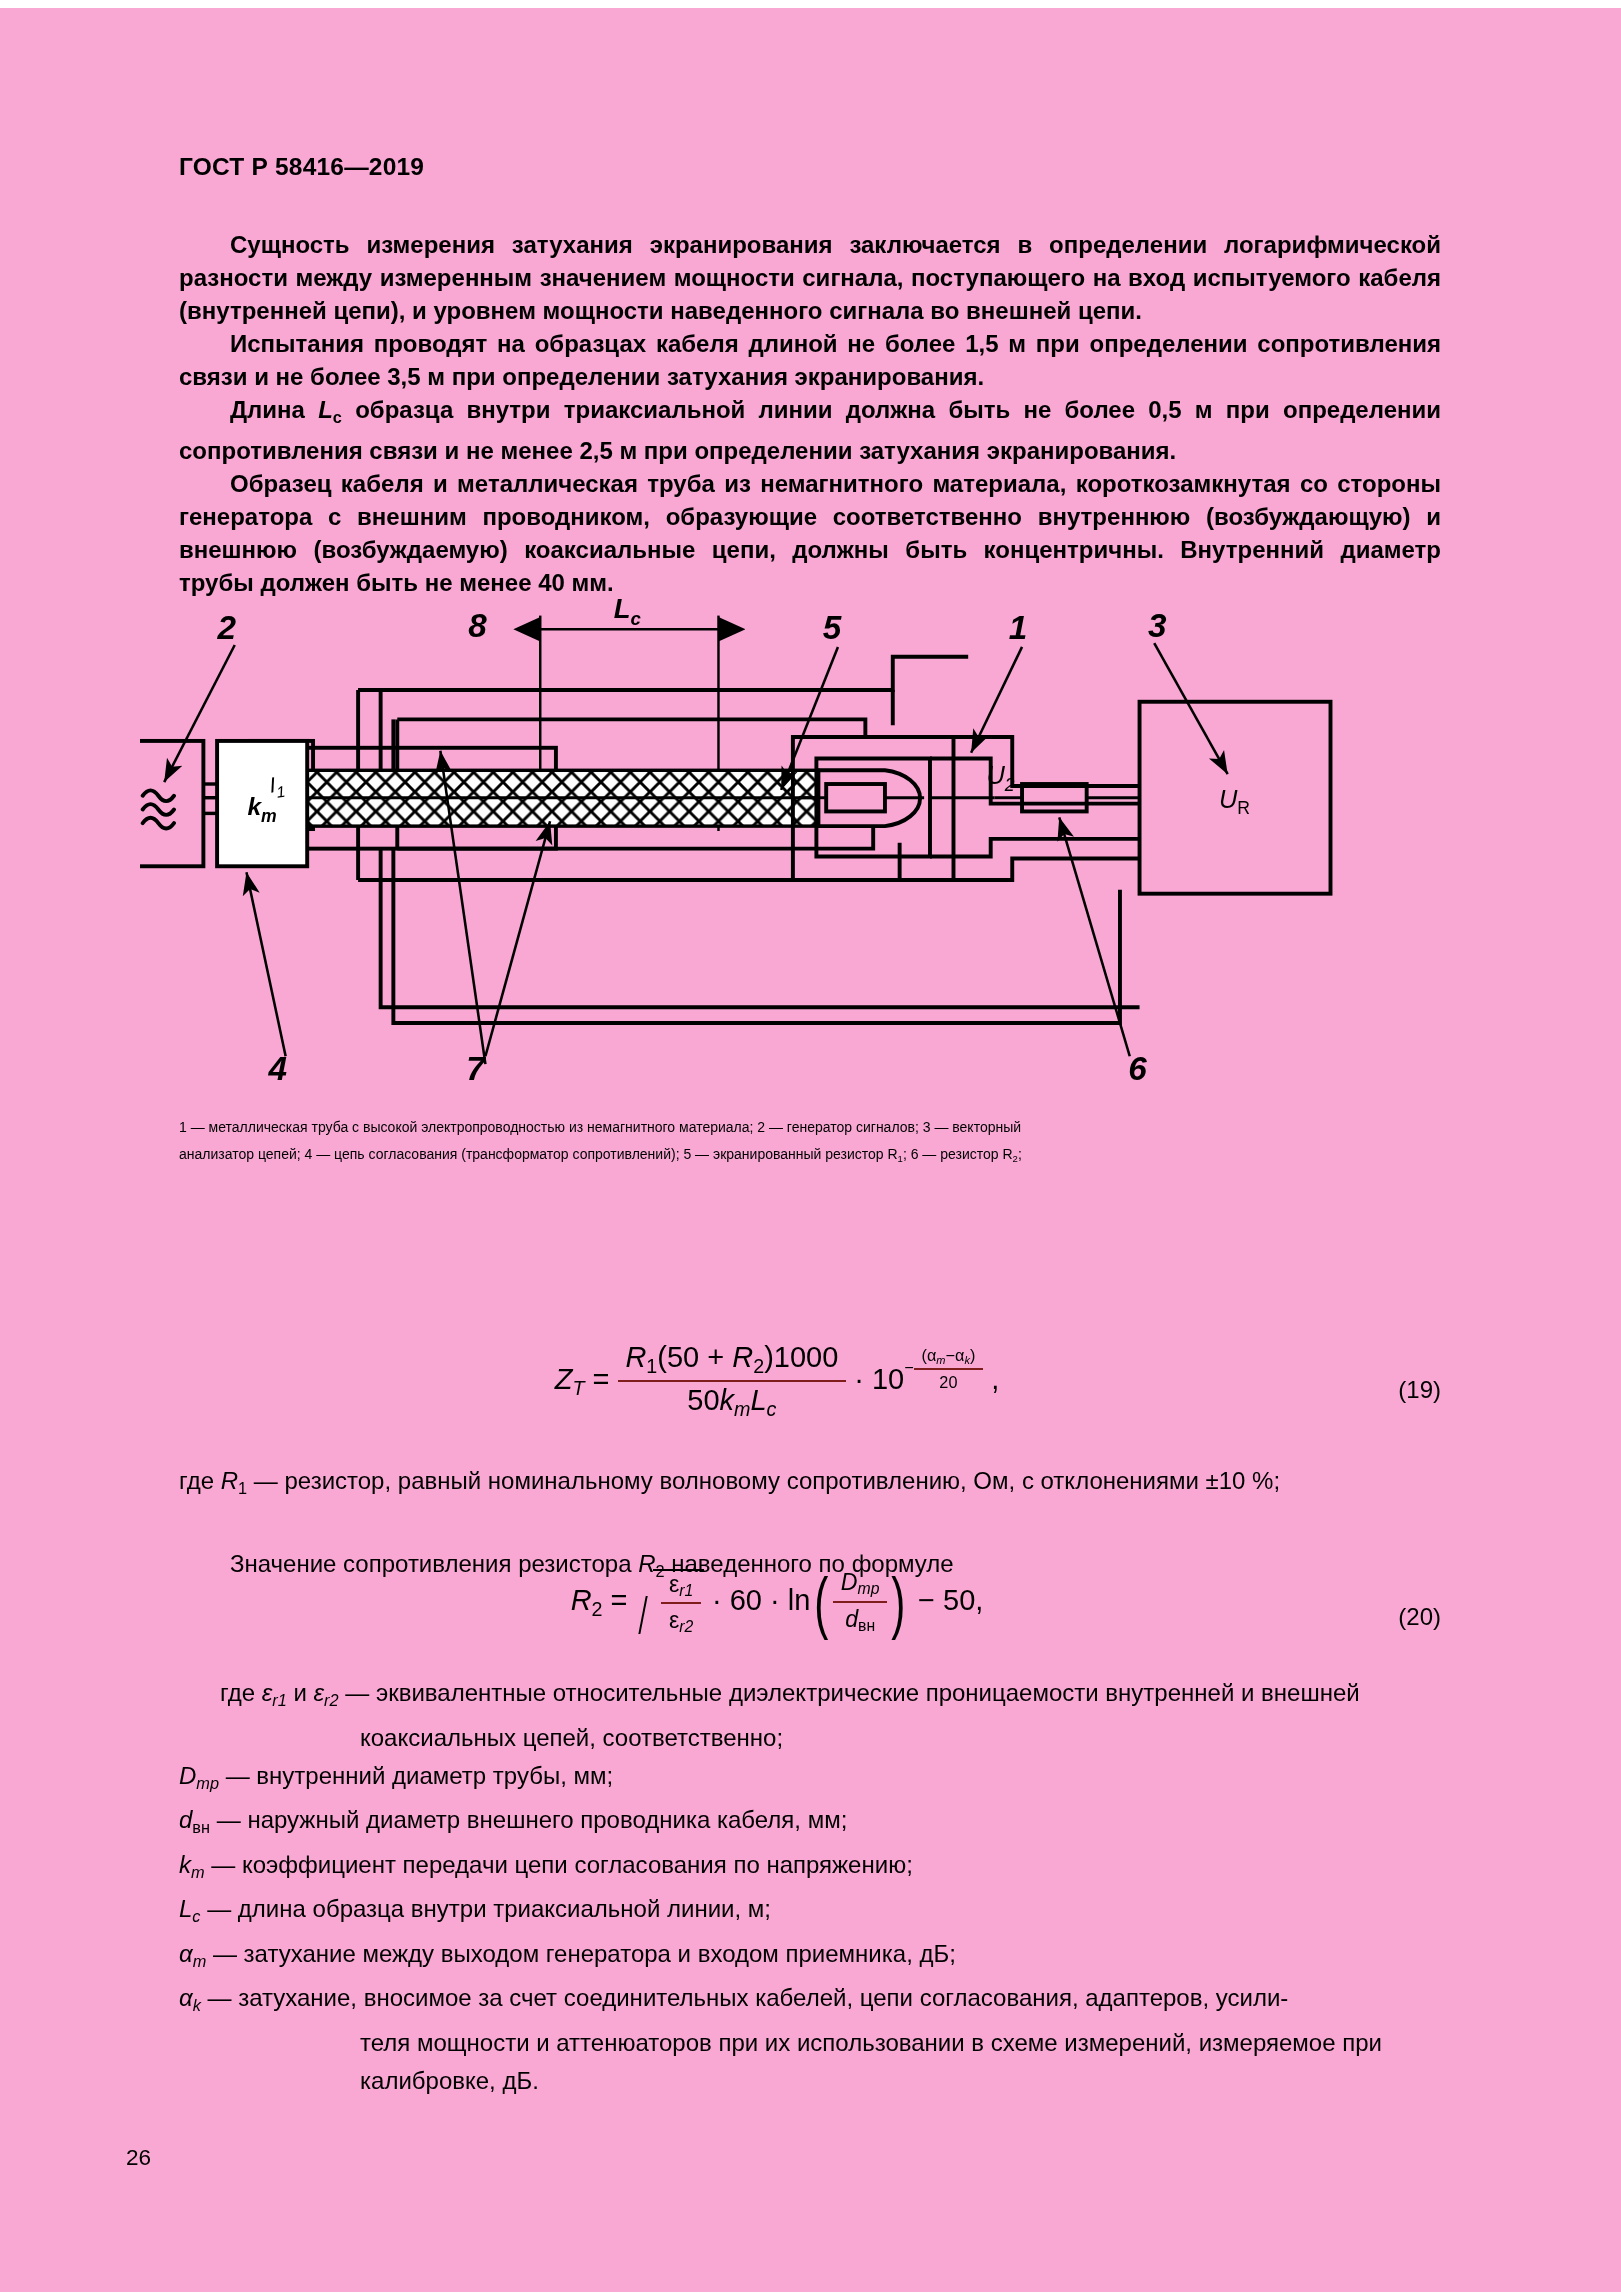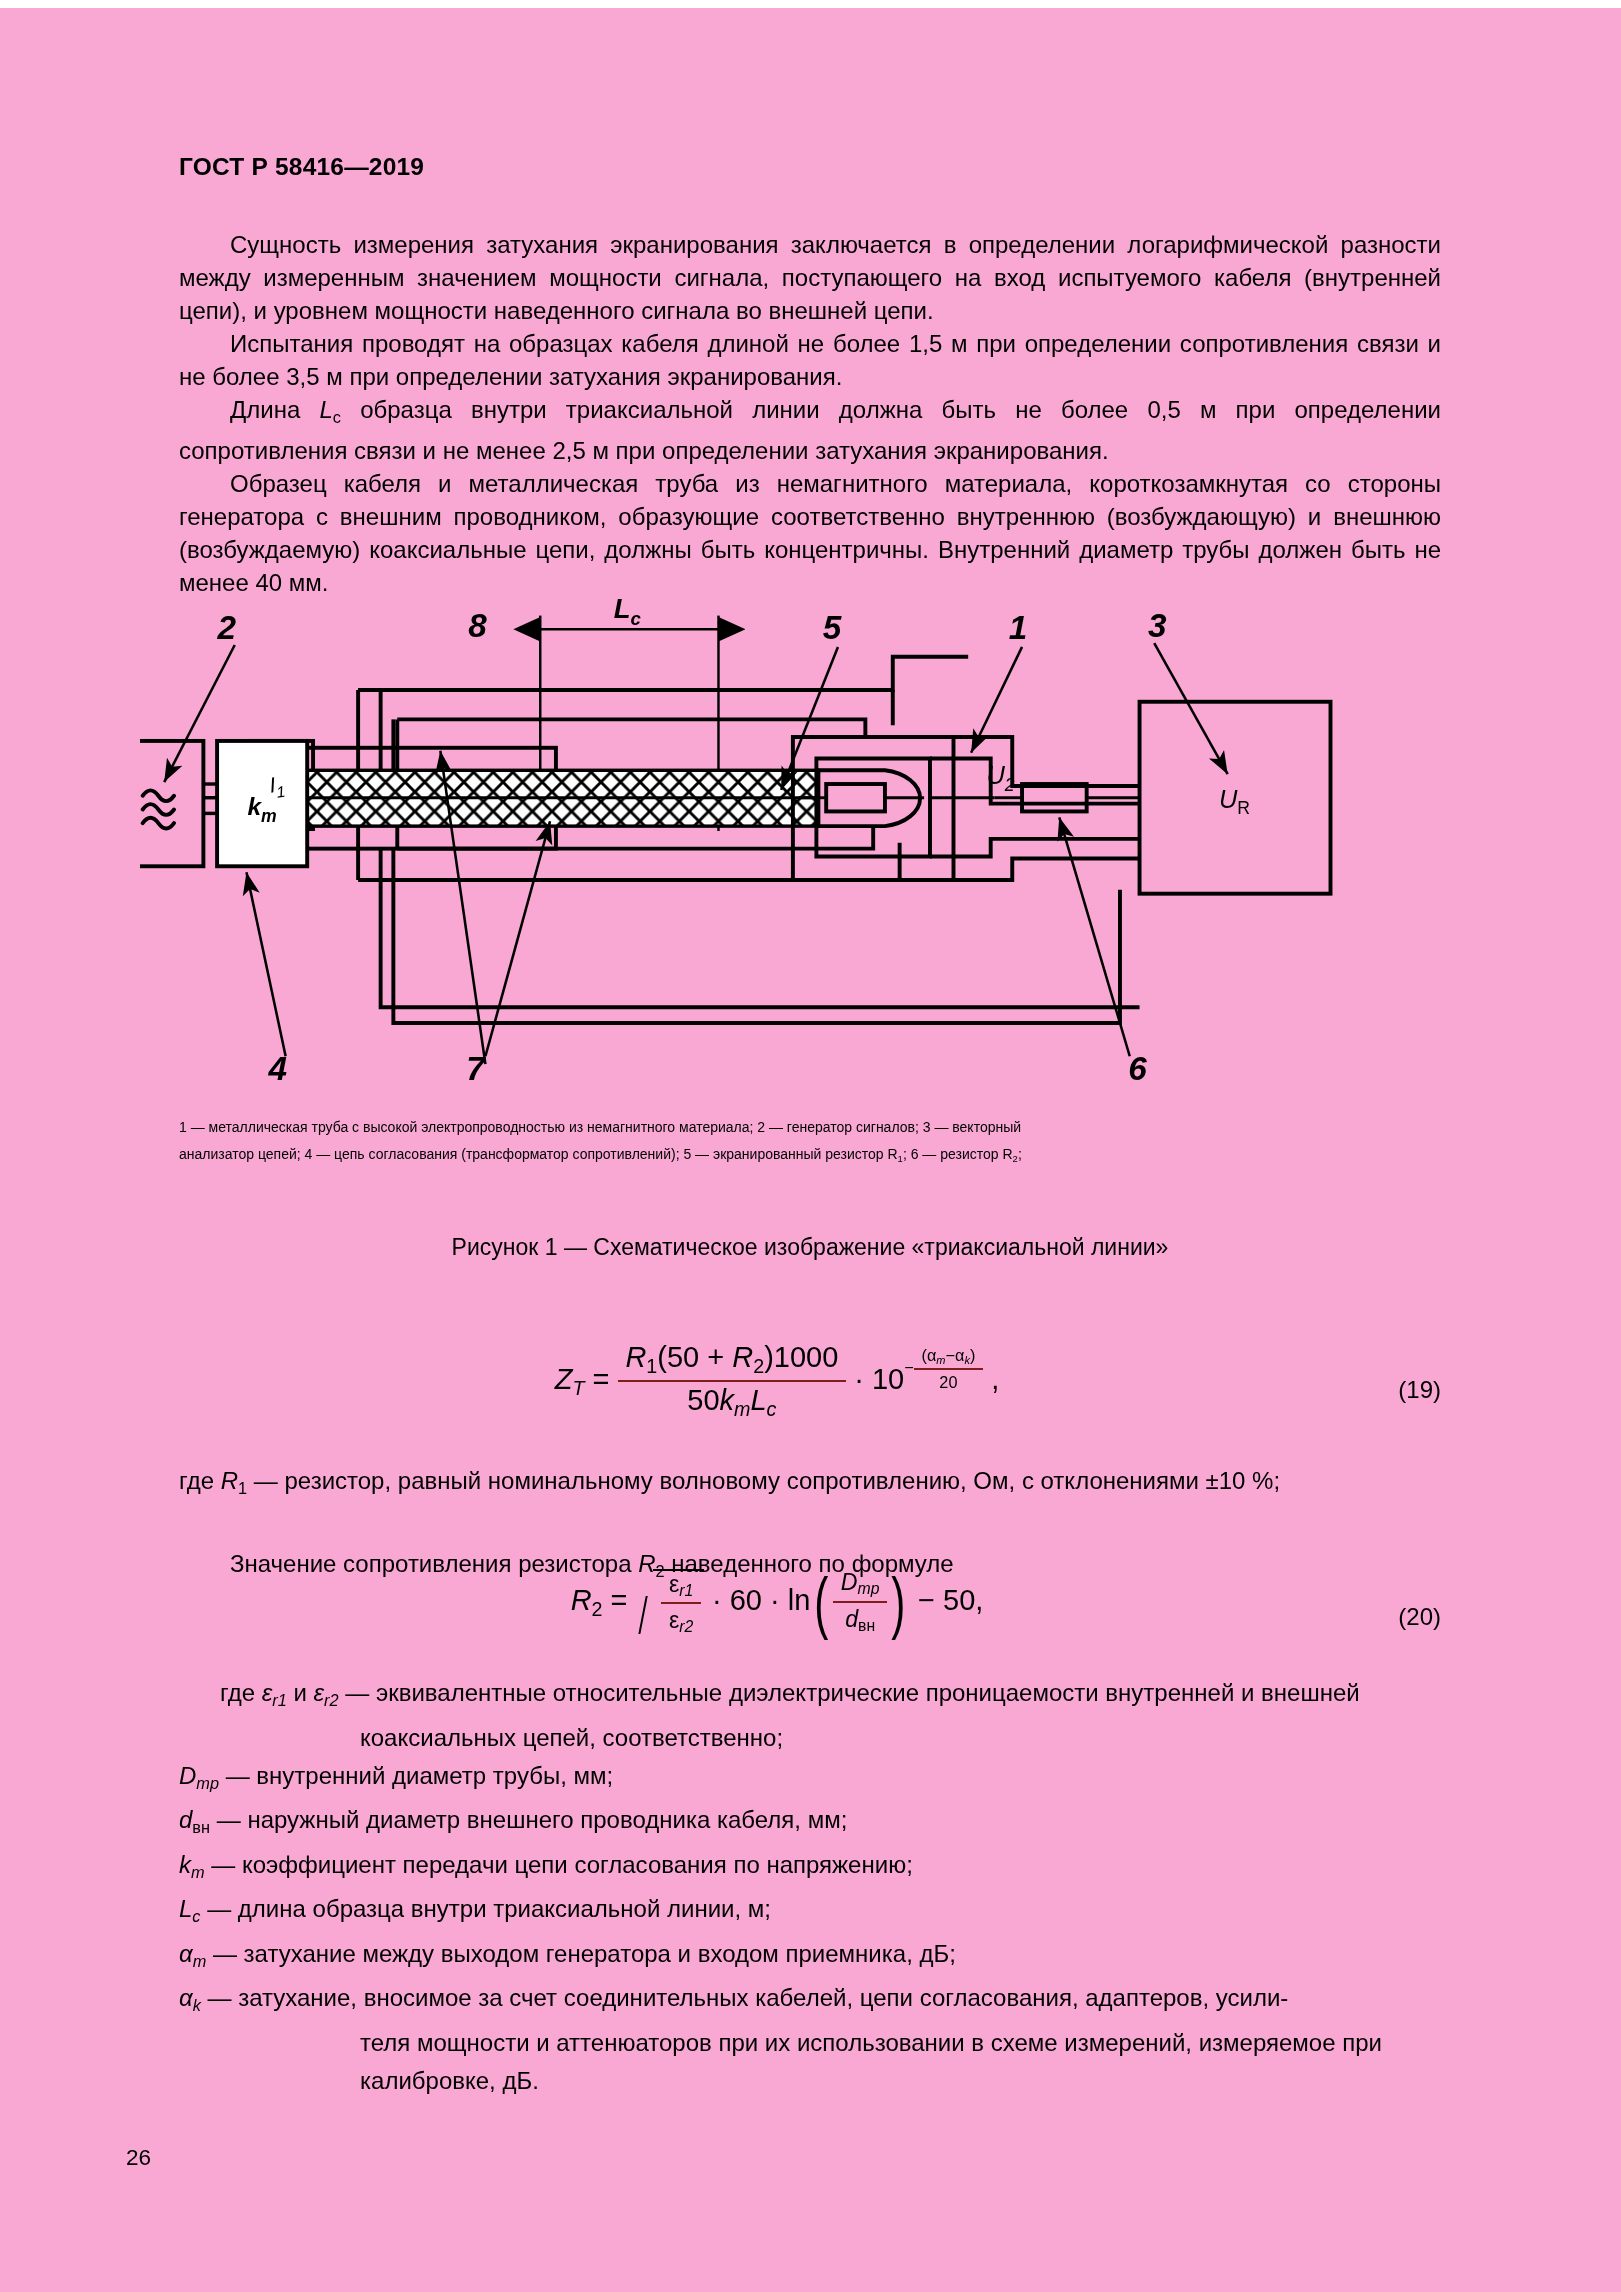--- a/index.html
+++ b/index.html
@@ -45,20 +45,21 @@
     top: 220px;
     width: 1262px;
     font-size: 24px;
     line-height: 33px;
   }
   .body-text p {
     margin: 0 0 0 0;
     text-align: justify;
     text-indent: 51px;
     hyphens: manual;
+    font-weight: bold;
   }
 
   i.sym { font-style: italic; }
   sub.s { font-size: 0.68em; vertical-align: -0.28em; font-style: italic; }
   sub.sr { font-size: 0.68em; vertical-align: -0.28em; font-style: normal; }
 
   
   .figure-wrap {
     position: absolute;
     left: -39px;
@@ -348,21 +349,20 @@
           </text>
         </g>
       </svg>
     </div>
 
     <div class="fig-legend">
       <div>1 — металлическая труба с высокой электропроводностью из немагнитного материала; 2 — генератор сигналов; 3 — векторный</div>
       <div><span>анализатор цепей; 4 — цепь согласования (трансформатор сопротивлений); 5 — экранированный резистор R</span><sub class="sr">1</sub><span>; 6 — резистор R</span><sub class="sr">2</sub><span>;</span></div>
     </div>
 
-    <div class="fig-title">Рисунок 1 — Схематическое изображение «триаксиальной линии»</div>
 
 
     <div class="formula-row formula-19">
       <div class="formula-body">
         <span class="math">
           <i><span>Z</span><sub class="s">T</sub></i>
           <span>=</span>
           <span class="frac">
             <span class="num"><i><span>R</span><sub class="sr">1</sub></i><span>(50 + </span><i><span>R</span><sub class="sr">2</sub></i><span>)1000</span></span>
             <span class="den"><span>50</span><i><span>k</span><sub class="s">m</sub></i><i><span>L</span><sub class="s">c</sub></i></span>

